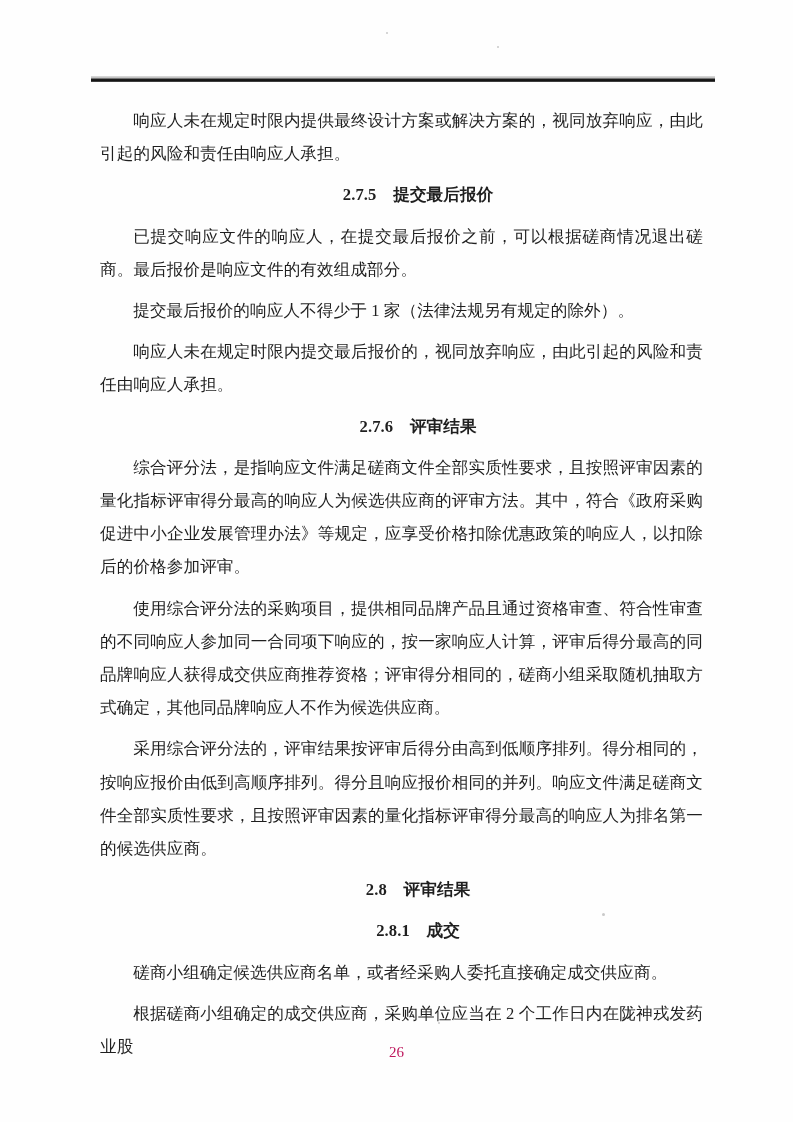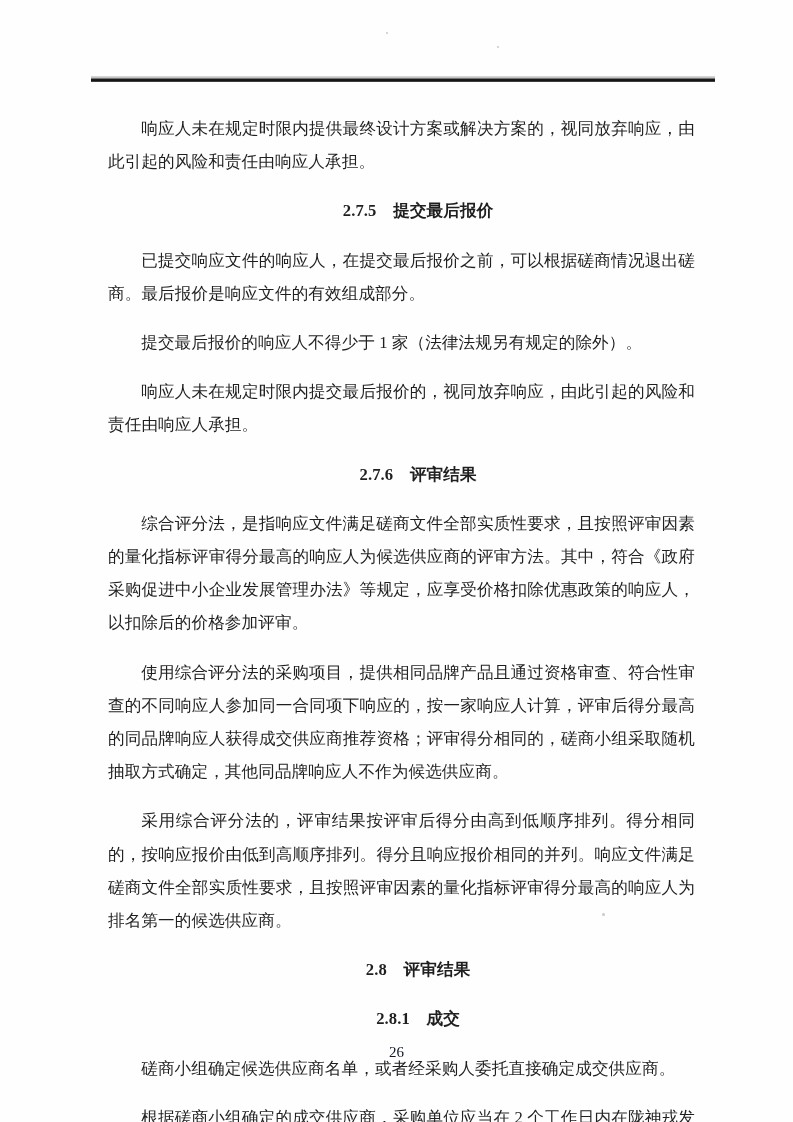--- a/index.html
+++ b/index.html
@@ -30,40 +30,40 @@
     position: absolute;
     left: 92px;
     top: 96px;
     width: 619px;
     font-size: 16.6px;
     line-height: 33.2px;
     text-align: justify;
     letter-spacing: 0.1px;
   }
   .content p, .content h3 {
-    margin: 16px;
+    margin: 8px;
     padding: 0;
     text-indent: 2em;
     font-size: 16.6px;
     line-height: 33.2px;
   }
   .content h3 {
     font-weight: bold;
     white-space: pre-wrap;
     text-align: center;
   }
   .page-number {
     position: absolute;
     left: 0;
     top: 1042px;
     width: 100%;
     text-align: center;
     font-size: 15px;
     line-height: 20px;
-    color: #0f172a;
+    color: #be185d;
   }
   .speck {
     position: absolute;
     background: #8a8a8a;
     border-radius: 50%;
     opacity: 0.45;
   }
 </style>
 </head>
 <body>

